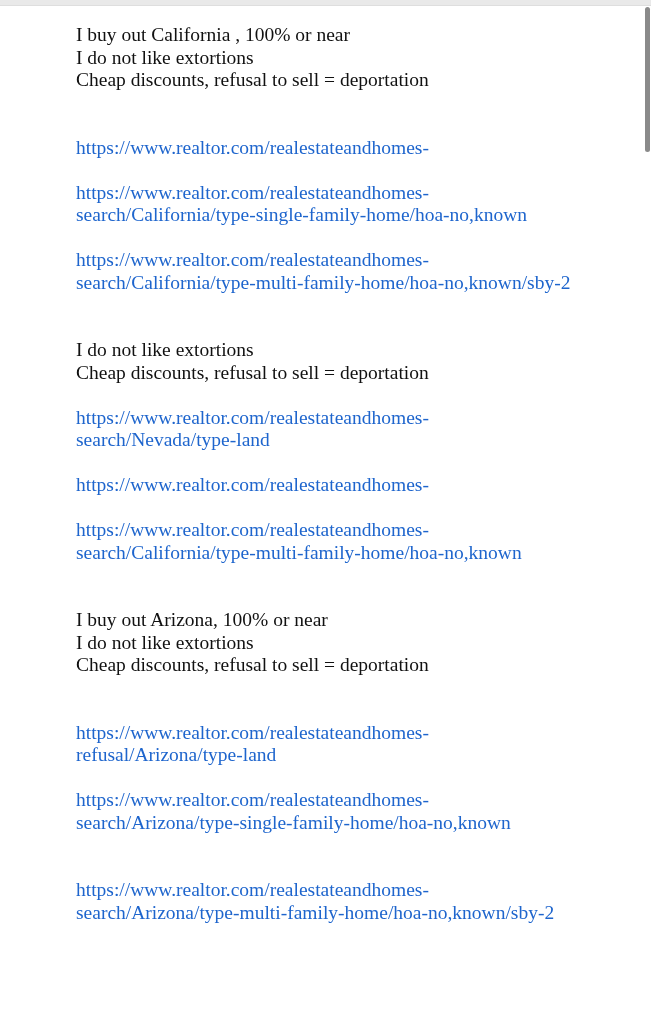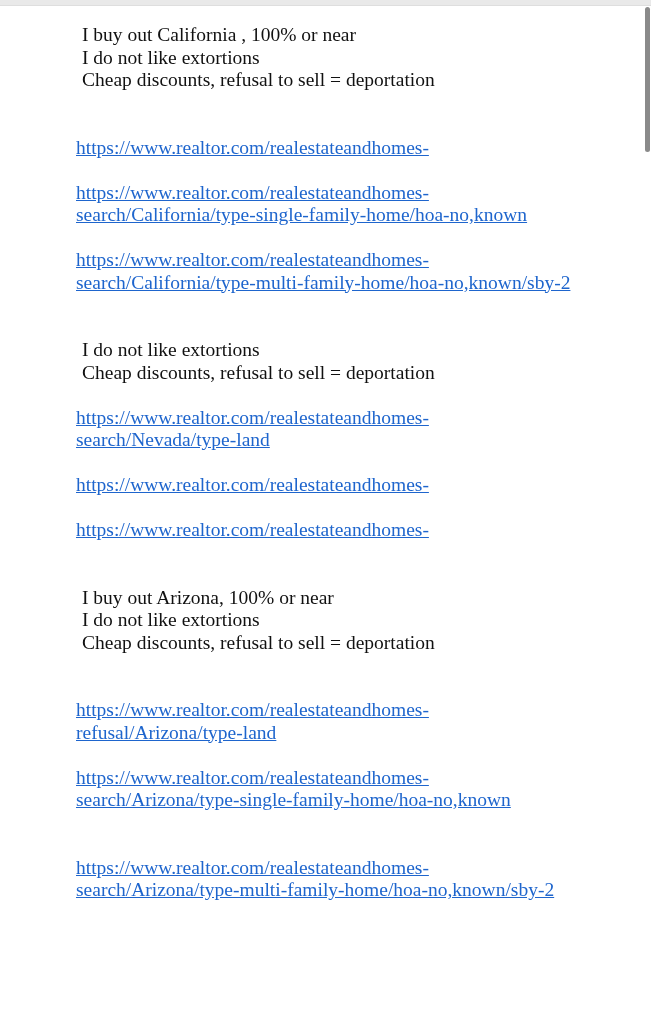--- a/index.html
+++ b/index.html
@@ -38,26 +38,24 @@
     position: absolute;
     left: 76px;
     top: 24px;
     width: 550px;
     font-size: 19.5px;
     line-height: 22.5px;
     color: var(--text-color, #111111);
   }
   .para div {
     white-space: pre-wrap;
-    margin-left: 6px;
   }
   a.doclink {
     display: block;
     color: var(--link-color, #1e65cd);
-    text-decoration: underline;
     cursor: pointer;
     word-break: keep-all;
   }
   .mt1 { margin-top: 22.5px; }
   .mt2 { margin-top: 45px; }
 </style>
 </head>
 <body>
 
 <div class="page">
@@ -80,21 +78,21 @@
 
     <div class="para mt2">
       <div>I do not like extortions</div>
       <div>Cheap discounts, refusal to sell = deportation</div>
     </div>
 
     <a class="doclink mt1"><span>https://www.realtor.com/realestateandhomes-</span><br><span>search/Nevada/type-land</span></a>
 
     <a class="doclink mt1"><span>https://www.realtor.com/realestateandhomes-</span><br></a>
 
-    <a class="doclink mt1"><span>https://www.realtor.com/realestateandhomes-</span><br></a>
+    <a class="doclink mt1"><span>https://www.realtor.com/realestateandhomes-</span><br><span>search/California/type-multi-family-home/hoa-no,known</span></a>
 
     <div class="para mt2">
       <div>I buy out Arizona, 100% or near</div>
       <div>I do not like extortions</div>
       <div>Cheap discounts, refusal to sell = deportation</div>
     </div>
 
     <a class="doclink mt2"><span>https://www.realtor.com/realestateandhomes-</span><br><span>refusal/Arizona/type-land</span></a>
 
     <a class="doclink mt1"><span>https://www.realtor.com/realestateandhomes-</span><br><span>search/Arizona/type-single-family-home/hoa-no,known</span></a>

